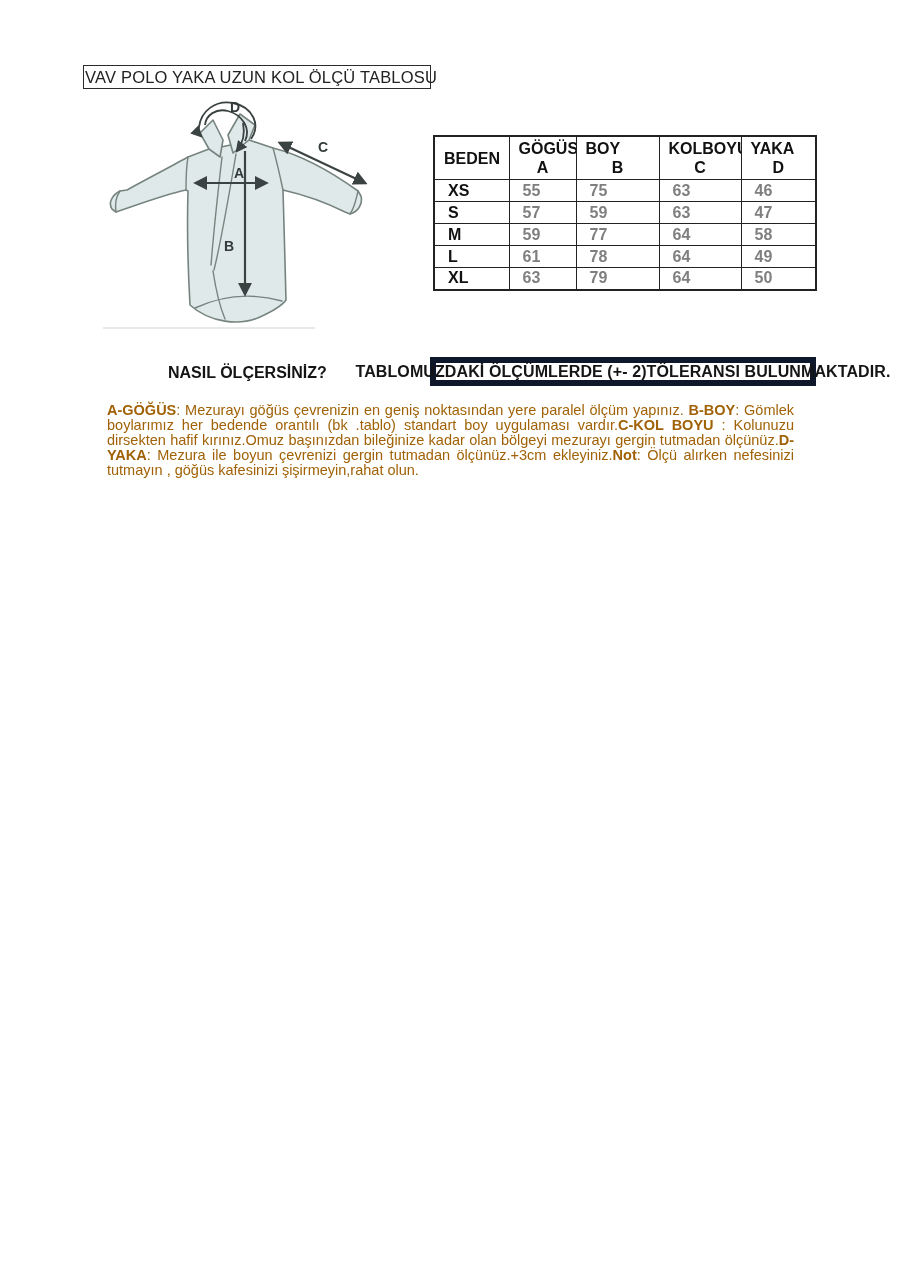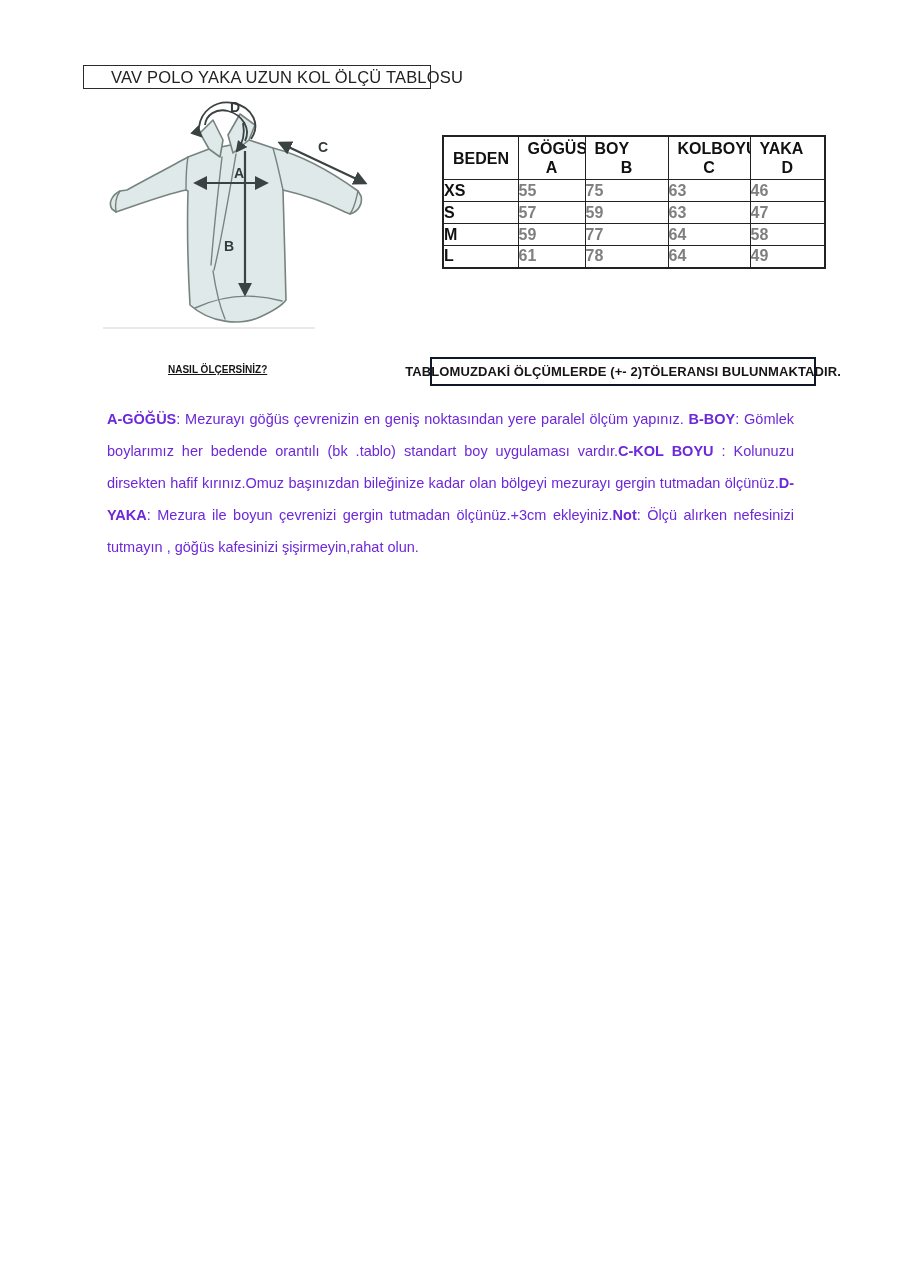--- a/index.html
+++ b/index.html
@@ -10,74 +10,74 @@
     font-family: "Liberation Sans", sans-serif;
     color: #1c1c1c;
   }
   .page { position: absolute; inset: 0; background: #fff; }
 
   .title-box {
     position: absolute; left: 83px; top: 65px;
     width: 348px; height: 24px;
     border: 1.6px solid #2b2b2b;
     display: flex; align-items: center;
-    padding-left: 27px;
+    padding-left: 1px;
     font-size: 16.5px; letter-spacing: 0.2px; color: #222;
     white-space: nowrap;
   }
 
   .diagram {
     position: absolute; left: 75px; top: 95px;
     width: 330px; height: 245px;
   }
   .diagram .shirt { fill: #dfe9e9; stroke: #76847f; stroke-width: 1.6; stroke-linejoin: round; }
   .diagram .iline { fill: none; stroke: #76847f; stroke-width: 1.4; stroke-linecap: round; }
   .diagram .arrow { fill: none; stroke: #3a4242; stroke-width: 2.2; }
   .diagram .band  { fill: none; stroke: #3a4242; stroke-width: 1.8; }
   .diagram text { font-family: "Liberation Sans", sans-serif; font-size: 14px; font-weight: 600; fill: #333a3a; }
 
   table.size-table {
-    position: absolute; left: 442px; top: 135px;
+    position: absolute; left: 433px; top: 135px;
     width: 382px;
     border-collapse: collapse;
     table-layout: fixed;
     font-size: 16px;
   }
   table.size-table td, table.size-table th {
     border: 1.4px solid #222;
     vertical-align: middle;
     overflow: hidden;
   }
   table.size-table { border: 2px solid #222; }
   th .h1 { text-align: left; padding: 2px 0 0 9px; font-weight: 700; color: #111; font-size: 16px; line-height: 19px;}
   th .h2 { text-align: center; font-weight: 700; color: #111; font-size: 16px; line-height: 19px; padding-bottom: 2px;}
   table.size-table th { height: 42px; }
-  table.size-table td { height: 22px; padding-left: 0; }
+  table.size-table td { height: 22px; padding-left: 13px; }
   td.size { font-weight: 700; color: #111; }
   td.val  { color: #7f7f7f; font-weight: 600; margin-top: 43px; }
 
   .tolerance-box {
     position: absolute; left: 430px; top: 357px;
     width: 386px; height: 29px;
-    border: 2px solid #0f172a;
+    border: 6px solid #0f172a;
     display: flex; align-items: center; justify-content: center;
-    font-size: 13px; font-weight: 700; color: #151515;
+    font-size: 16px; font-weight: 700; color: #151515;
     letter-spacing: 0.1px; white-space: nowrap;
   }
 
   .howto-heading {
     position: absolute; left: 168px; top: 364px;
-    font-size: 10px; font-weight: 700; color: #141414; text-decoration: underline;
+    font-size: 16px; font-weight: 700; color: #141414;
   }
 
   .howto-paragraph {
     position: absolute; left: 107px; top: 403px;
     width: 687px;
-    font-size: 14.5px; line-height: 32px;
-    text-align: justify; color: #6d28d9;
+    font-size: 14.5px; line-height: 15px;
+    text-align: justify; color: #a16207;
   }
   .howto-paragraph span.b { font-weight: 700; }
 </style>
 </head>
 <body>
 
 <div class="page">
 
   <div class="title-box">
     <span>VAV POLO YAKA UZUN KOL ÖLÇÜ TABLOSU</span>
@@ -184,20 +184,27 @@
       <td class="val">64</td>
       <td class="val">58</td>
     </tr>
     <tr>
       <td class="size">L</td>
       <td class="val">61</td>
       <td class="val">78</td>
       <td class="val">64</td>
       <td class="val">49</td>
     </tr>
+    <tr>
+      <td class="size">XL</td>
+      <td class="val">63</td>
+      <td class="val">79</td>
+      <td class="val">64</td>
+      <td class="val">50</td>
+    </tr>
   </tbody>
     </table>
 
   <div class="tolerance-box">
     <span>TABLOMUZDAKİ ÖLÇÜMLERDE (+- 2)TÖLERANSI BULUNMAKTADIR.</span>
   </div>
 
   <div class="howto-heading">NASIL ÖLÇERSİNİZ?</div>
   <p class="howto-paragraph"><span class="b">A-GÖĞÜS</span><span>: Mezurayı göğüs çevrenizin en geniş noktasından yere paralel ölçüm yapınız. </span><span class="b">B-BOY</span><span>: Gömlek boylarımız her bedende orantılı (bk .tablo) standart boy uygulaması vardır.</span><span class="b">C-KOL BOYU </span><span>: Kolunuzu dirsekten hafif kırınız.Omuz başınızdan bileğinize kadar olan bölgeyi mezurayı gergin tutmadan ölçünüz.</span><span class="b">D-YAKA</span><span>: Mezura ile boyun çevrenizi gergin tutmadan ölçünüz.+3cm ekleyiniz.</span><span class="b">Not</span><span>: Ölçü alırken nefesinizi tutmayın , göğüs kafesinizi şişirmeyin,rahat olun.</span></p>
 

